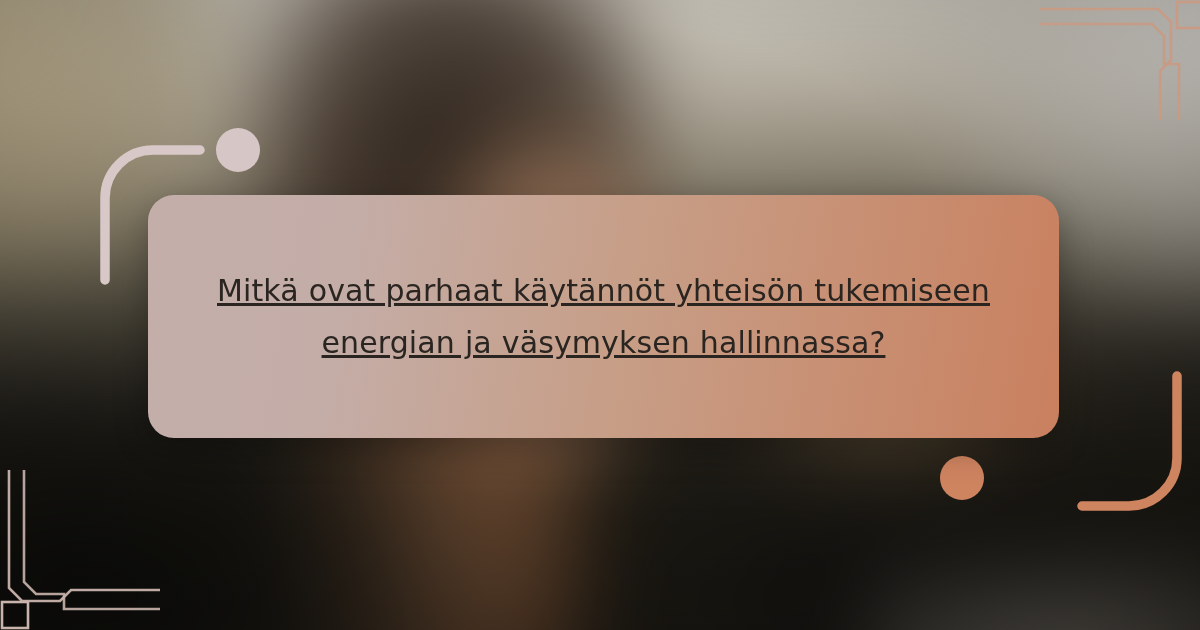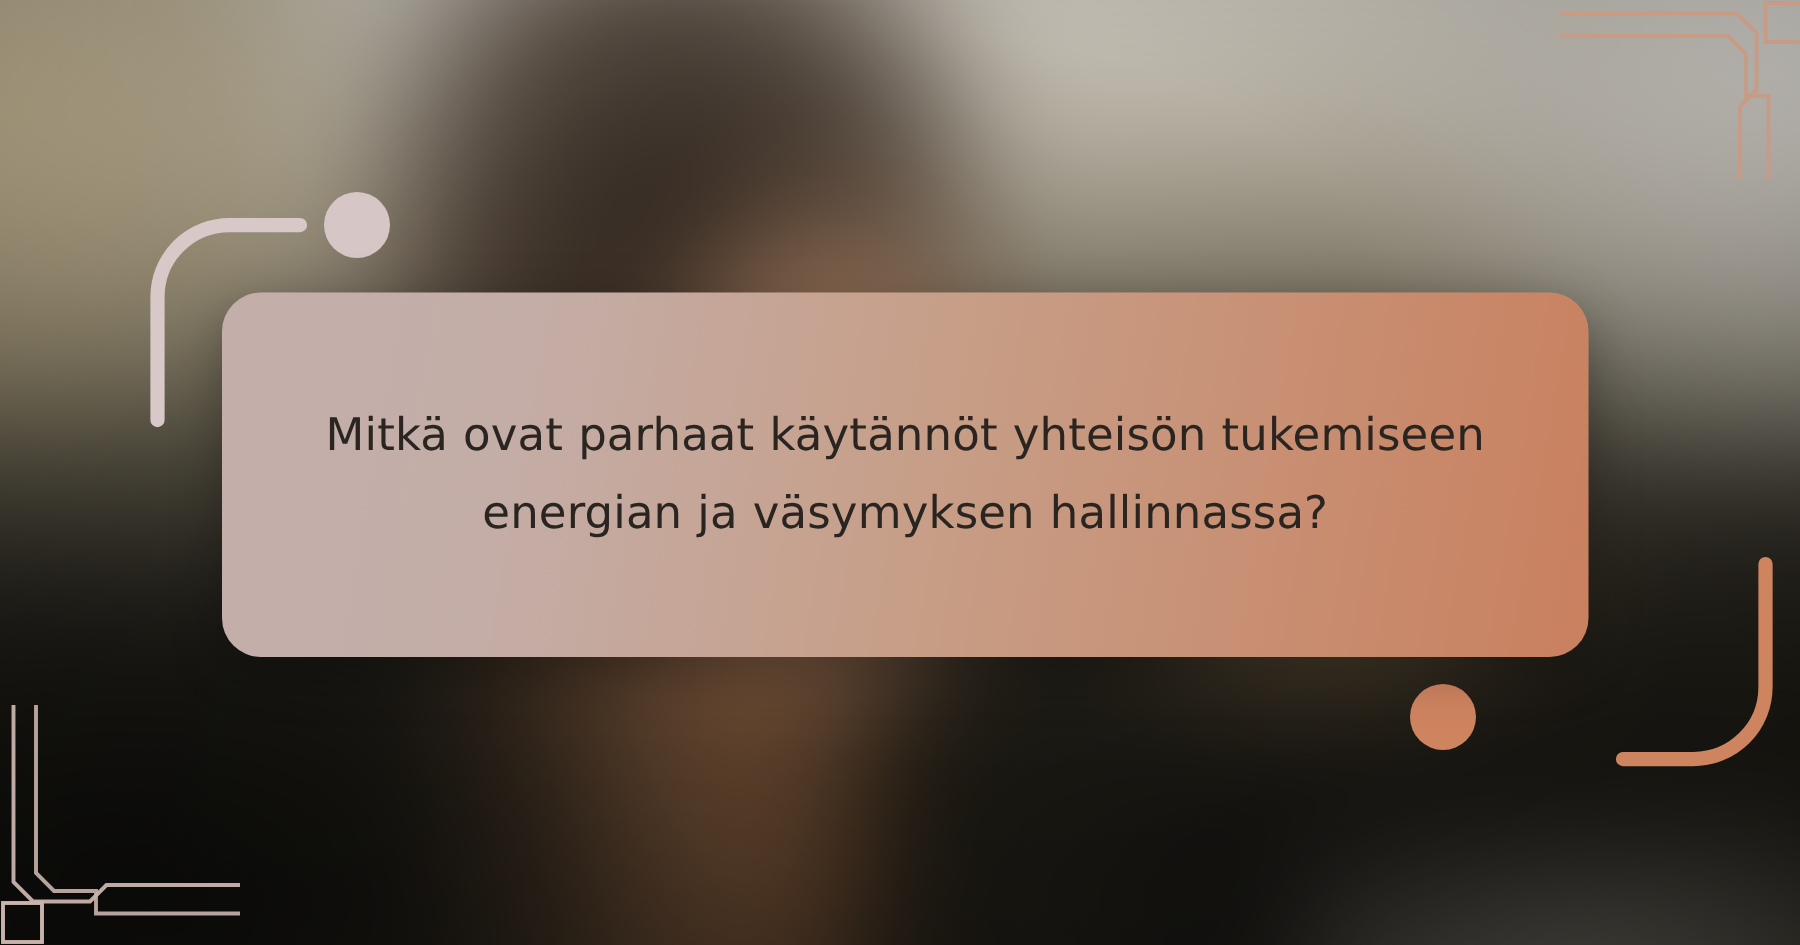--- a/index.html
+++ b/index.html
@@ -239,16 +239,16 @@
   </svg>
 
   <svg class="bracket bracket-br" width="116" height="156" viewBox="0 0 116 156" aria-hidden="true">
     <path d="M 107 8 L 107 90 A 48 48 0 0 1 59 138 L 12 138" fill="none" stroke="#cf8460" stroke-width="9.5" stroke-linecap="round"></path>
   </svg>
 
   <div class="dot dot-tl" style="background:#d6c6c6;"></div>
   <div class="dot dot-br" style="background:#cf8460;"></div>
 
   <div class="card" style="background: linear-gradient(100deg, #c3aeaa 0%, #c4ada7 22%, #c79e87 52%, #c9805f 100%);">
-    <p class="card-text" style="color:#2a2520;">Mitkä ovat parhaat käytännöt yhteisön tukemiseen energian ja väsymyksen hallinnassa?</p>
+    <p class="card-text" style="color:#2a2520;text-decoration:underline;">Mitkä ovat parhaat käytännöt yhteisön tukemiseen energian ja väsymyksen hallinnassa?</p>
   </div>
 
 </div>
 
 </body></html>

